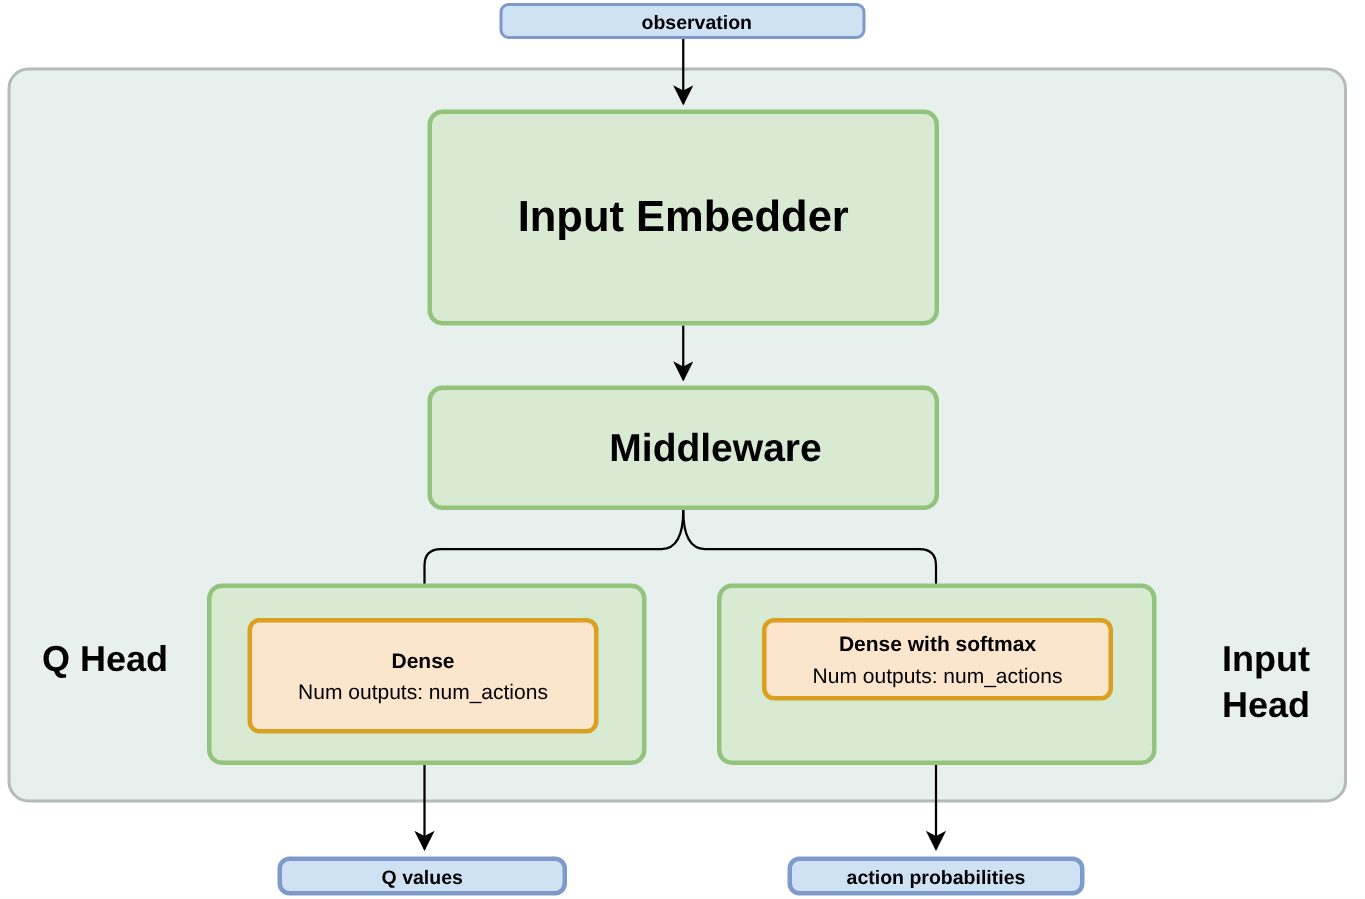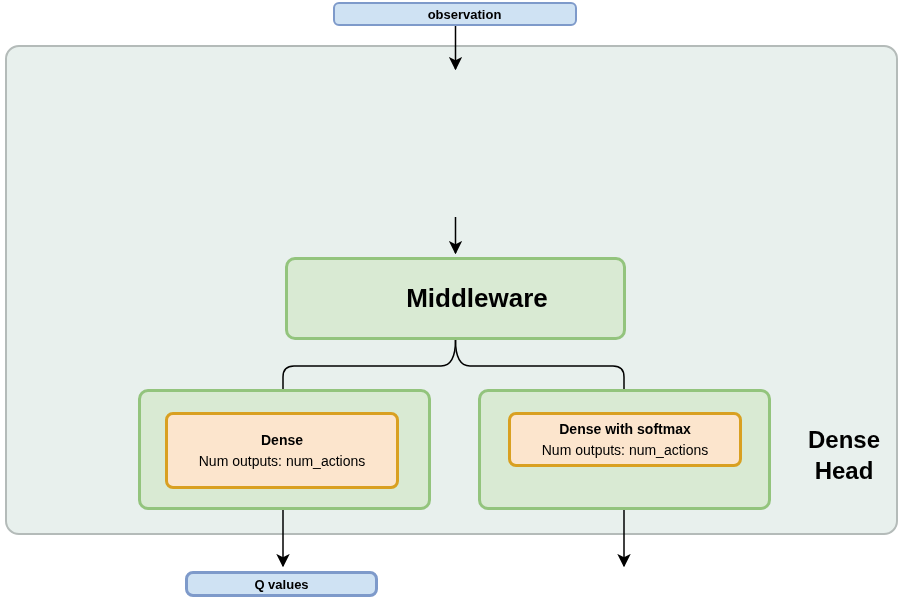--- a/index.html
+++ b/index.html
@@ -87,32 +87,35 @@
     <path class="link" marker-end="url(#arrowhead)" d="M455.5,26 L455.5,69"></path>
     <path class="link" marker-end="url(#arrowhead)" d="M455.5,217 L455.5,253"></path>
     <path class="link" marker-end="url(#arrowhead)" d="M455.5,340 C455.5,359 450,366 441,366 L294,366 Q283,366 283,377 L283,408"></path>
     <path class="link" marker-end="url(#arrowhead)" d="M455.5,340 C455.5,359 461,366 470,366 L613,366 Q624,366 624,377 L624,408"></path>
     <path class="link" marker-end="url(#arrowhead)" d="M283,486 L283,566"></path>
     <path class="link" marker-end="url(#arrowhead)" d="M624,487 L624,566"></path>
   </svg>
 
   <div class="box blue-box" id="observation">observation</div>
 
+  <div class="box green-box" id="input-embedder">Input Embedder</div>
 
   <div class="box green-box" id="middleware">Middleware</div>
 
   <div class="box green-box" id="q-head-container"></div>
   <div class="box orange-box" id="q-dense">
     <div class="title">Dense</div>
     <div class="subtitle">Num outputs: num_actions</div>
   </div>
+  <div class="side-label" id="q-head-label">Q Head</div>
 
   <div class="box green-box" id="policy-head-container"></div>
   <div class="box orange-box" id="policy-dense">
     <div class="title">Dense with softmax</div>
     <div class="subtitle">Num outputs: num_actions</div>
   </div>
-  <div class="side-label" id="policy-head-label">Dense Head</div>
+  <div class="side-label" id="policy-head-label">Input Head</div>
 
   <div class="box blue-box output" id="q-values">Q values</div>
 
+  <div class="box blue-box output" id="action-probabilities">action probabilities</div>
 
 </div>
 
 </body></html>

